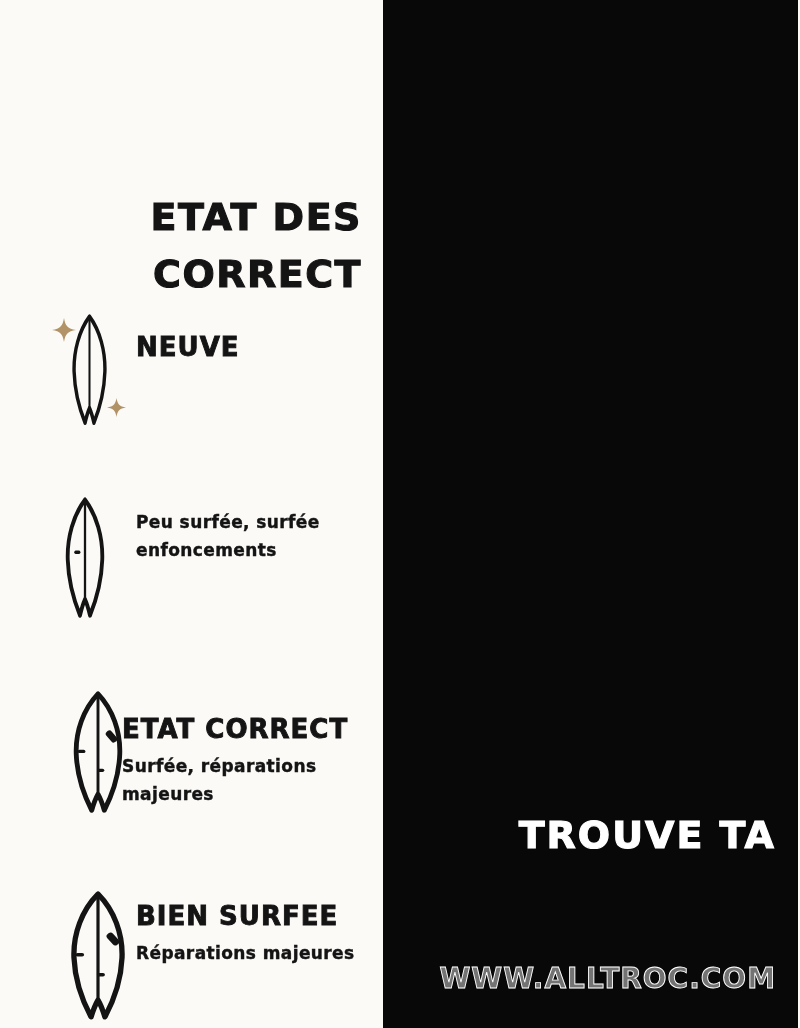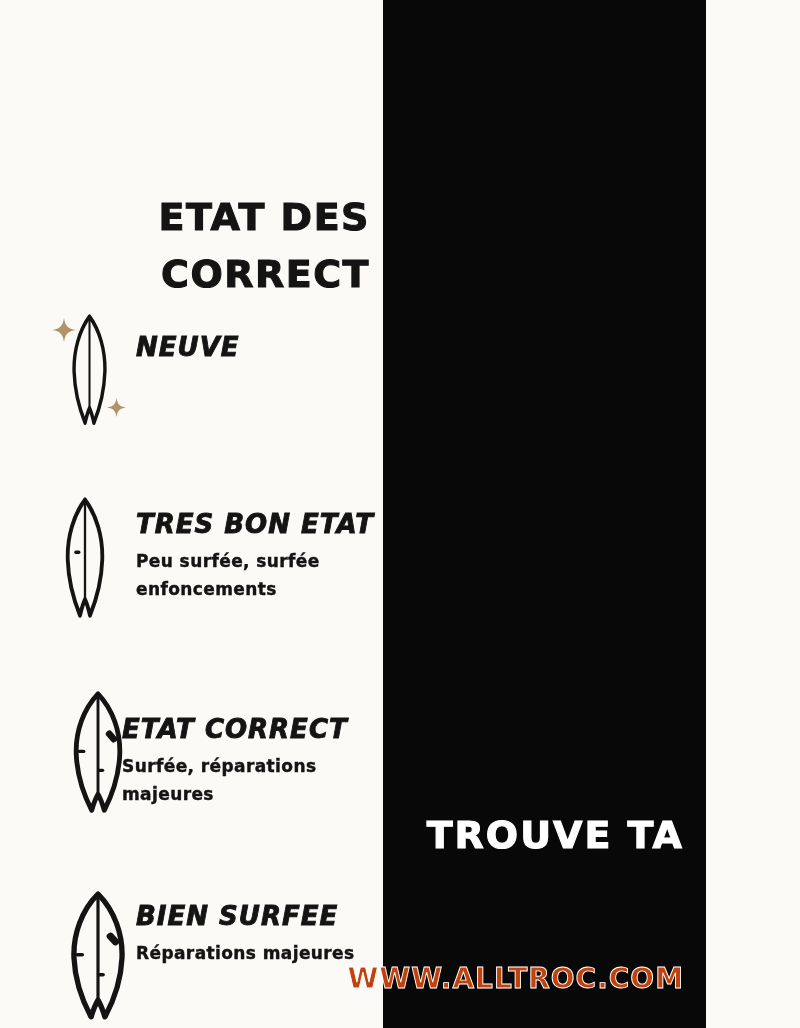--- a/index.html
+++ b/index.html
@@ -6,63 +6,62 @@
   .poster{
     position:relative;
     width:800px;height:1028px;
     background:#fbfaf7;
     overflow:hidden;
     font-family:"DejaVu Sans", sans-serif;
     color:#141414;
   }
   
   .page-title{
-    position:absolute;top:164px;left:12px;width:358px;
+    position:absolute;top:164px;left:4px;width:358px;
     text-align:right;
     font-size:38px;font-weight:bold;line-height:57px;letter-spacing:1.5px;
     -webkit-text-stroke:1.1px #141414;
   }
   .page-title span{display:block;}
   .condition-item{position:absolute;left:0;top:0;width:383px;height:0;}
   .icon-wrap{position:absolute;}
   .icon-wrap svg{display:block;width:100%;height:100%;}
   .rail{fill:none;stroke:#141414;stroke-width:5;stroke-linejoin:round;stroke-linecap:round;}
   .stringer{fill:none;stroke:#141414;stroke-width:3;stroke-linecap:round;}
   .ding{fill:#141414;stroke:none;}
   .sparkle{position:absolute;}
   .sparkle svg{display:block;width:100%;height:100%;}
   .condition-text{position:absolute;}
   .condition-text h2{
     margin:0 0 7px 0;
     font-size:26px;font-weight:bold;line-height:32px;letter-spacing:1px;
     -webkit-text-stroke:0.9px #141414;
     white-space:nowrap;
-    font-style:italic;
   }
   .condition-text p{
     margin:0;
     font-size:17px;font-weight:bold;line-height:28px;letter-spacing:0.4px;
     -webkit-text-stroke:0.4px #141414;
     white-space:nowrap;
   }
   
   .black-panel{
-    position:absolute;left:383px;top:0;width:323px;height:1028px;
+    position:absolute;left:383px;top:0;width:415px;height:1028px;
     background:#080808;
   }
   .tagline{
     position:absolute;top:806px;right:22px;
     text-align:right;color:#ffffff;
     font-size:38px;font-weight:bold;line-height:58px;letter-spacing:2px;
     -webkit-text-stroke:1.1px #ffffff;
   }
   .tagline span{display:block;}
   .website{
     position:absolute;top:962px;right:22px;
-    text-align:right;color:#c2410c;
+    text-align:right;color:#737373;
     font-size:28px;font-weight:bold;letter-spacing:1px;
     -webkit-text-stroke:0.9px #ffffff;
     white-space:nowrap;
   }
 </style>
 </head>
 <body>
 
 <div class="poster">
 
@@ -95,21 +94,20 @@
 
   <div class="condition-item">
     <div class="icon-wrap" style="left:62px;top:497px;width:46px;height:124px;">
       <svg viewBox="0 0 60 132" preserveAspectRatio="none">
         <path class="rail" d="M30 3 C15 19 6.5 43 7.5 67 C8.5 92 16 111 23.5 126 C25.5 119 27.5 113.5 30 109 C32.5 113.5 34.5 119 36.5 126 C44 111 51.5 92 52.5 67 C53.5 43 45 19 30 3 Z"></path>
         <path class="stringer" d="M30 5 L30 109"></path>
         <rect class="ding" x="16" y="57" width="8" height="3.6" rx="1.8"></rect>
       </svg>
     </div>
     <div class="condition-text" style="left:136px;top:508px;">
-      <h2>TRES BON ETAT</h2>
       <p>Peu surfée, surfée</p>
       <p>enfoncements</p>
     </div>
   </div>
 
   <div class="condition-item">
     <div class="icon-wrap" style="left:69px;top:691px;width:58px;height:125px;">
       <svg viewBox="0 0 60 132" preserveAspectRatio="none">
         <path class="rail" d="M30 3 C15 19 6.5 43 7.5 67 C8.5 92 16 111 23.5 126 C25.5 119 27.5 113.5 30 109 C32.5 113.5 34.5 119 36.5 126 C44 111 51.5 92 52.5 67 C53.5 43 45 19 30 3 Z"></path>
         <path class="stringer" d="M30 5 L30 109"></path>

